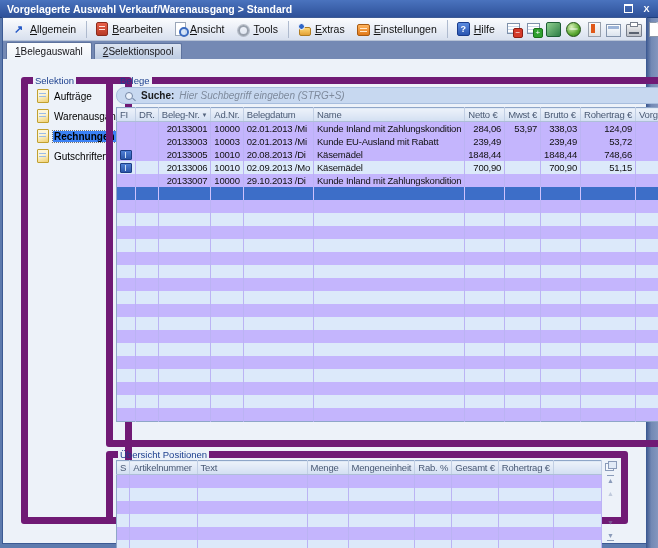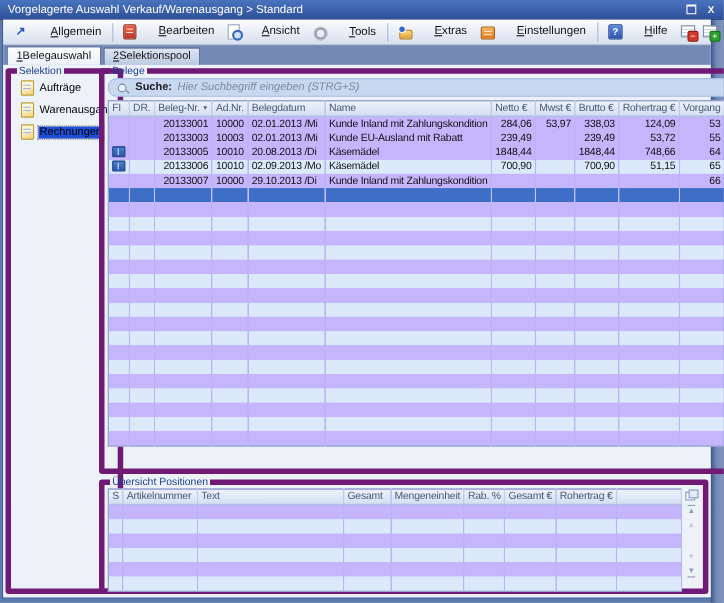--- a/index.html
+++ b/index.html
@@ -9,32 +9,32 @@
     -webkit-font-smoothing:antialiased;
   }
   u{text-decoration:underline;}
   
   .window{position:absolute;inset:0;background:#5E7BAE;}
   .window::before{content:"";position:absolute;top:18px;right:0;width:12px;bottom:0;
     background:linear-gradient(90deg,#3A568E,#7389B4 45%,#8396BE);}
   .titlebar{position:absolute;top:0;left:0;right:0;height:18px;
     background:linear-gradient(#4A73BE,#2E5199);display:flex;align-items:center;
     padding:0 4px 0 7px;box-sizing:border-box;border-bottom:1px solid #20407E;}
-  .titlebar .title{color:#fff;font-size:10.5px;font-weight:normal;flex:1;white-space:nowrap;overflow:hidden;}
+  .titlebar .title{color:#fff;font-size:10.5px;font-weight:bold;flex:1;white-space:nowrap;overflow:hidden;}
   .winbtns{display:flex;gap:3px;align-items:center;}
   .winbtn{width:15px;height:13px;display:flex;align-items:center;justify-content:center;
     color:#fff;font-size:9px;font-weight:bold;cursor:pointer;}
   .wb-restore{position:relative;}
   .wb-restore::before{content:"";width:7px;height:6px;border:1px solid #fff;border-top-width:2px;display:block;}
   .frame{position:absolute;top:18px;left:3px;right:12px;bottom:5px;background:#E9EEF6;
     display:flex;flex-direction:column;box-shadow:0 0 0 1px #3C5A94;}
   
   .menubar{height:22px;background:linear-gradient(#FBFCFE,#D8E0EE);
     border-bottom:1px solid #B6C2D6;display:flex;align-items:center;padding:0 4px;flex:0 0 auto;}
-  .mitem{display:flex;align-items:flex-start;gap:20px;font-size:10.5px;color:#111;
+  .mitem{display:flex;align-items:center;gap:4px;font-size:10.5px;color:#111;
     padding:2px 6px;cursor:pointer;white-space:nowrap;}
   .mitem.sep{border-right:1px solid #AEBACE;padding-right:10px;margin-right:3px;}
   .mb-toolbar{margin-left:auto;display:flex;align-items:center;padding-right:2px;}
   
   .ic{display:inline-block;width:13px;height:13px;position:relative;flex:0 0 auto;}
   .ic-allgemein::before{content:"\2197";color:#2458C6;font-weight:bold;font-size:11px;line-height:13px;position:absolute;left:1px;}
   .ic-bearbeiten{width:10px;height:12px;background:linear-gradient(#E8604A,#B83A26);border:1px solid #8C2A1C;border-radius:2px;}
   .ic-bearbeiten::after{content:"";position:absolute;left:2px;right:2px;top:3px;height:1px;background:#FFE2DC;box-shadow:0 3px 0 #FFE2DC;}
   .ic-ansicht{width:9px;height:12px;background:#fff;border:1px solid #9AA6B8;}
   .ic-ansicht::after{content:"";position:absolute;width:6px;height:6px;border:2px solid #3A6BC0;border-radius:50%;right:-4px;bottom:-2px;background:rgba(205,223,247,.85);}
@@ -67,29 +67,29 @@
   .ti-newdoc{width:10px;height:13px;background:#fff;border:1px solid #8A96A8;margin-left:7px;}
   .ti-newdoc::after{content:"";position:absolute;right:-1px;top:-1px;border-style:solid;border-width:0 5px 5px 0;border-color:transparent #C8D2E0 transparent transparent;}
   
   .tabstrip{height:18px;background:#7489B4;display:flex;align-items:flex-end;padding:2px 0 0 3px;box-sizing:border-box;flex:0 0 auto;}
   .tab{height:15px;border:1px solid #5E739E;border-bottom:none;border-radius:2px 2px 0 0;
     background:linear-gradient(#DCE4F1,#BCCBE2);color:#15151a;font-size:10px;padding:0 8px;
     display:flex;align-items:center;margin-right:2px;cursor:pointer;white-space:nowrap;}
   .tab.active{height:16px;background:linear-gradient(#FCFDFE,#EDF2F9);}
   
   .content{flex:1;position:relative;background:#EDF2F9;}
-  .fs{position:absolute;margin:0;border:5px solid #701a75;border-radius:3px;padding:0 2px 6px 2px;box-sizing:border-box;background:transparent;}
+  .fs{position:absolute;margin:16px;border:7px solid #701a75;border-radius:3px;padding:0 2px 6px 2px;box-sizing:border-box;background:transparent;}
   .fs legend{font-size:9.5px;color:#1C3F8E;margin-left:3px;padding:0 2px;}
   .fs-selektion{left:2px;top:0;width:81px;bottom:3px;}
   .fs-belege{left:87px;top:0;right:2px;height:372px;}
   .fs-positionen{left:87px;top:374px;right:2px;bottom:3px;}
   
   .sitem{display:flex;align-items:center;gap:4px;padding:3px 1px 3px 7px;font-size:10px;color:#000;cursor:pointer;}
   .sitem .slabel{padding:0 1px;white-space:nowrap;}
-  .sitem.selected .slabel{outline:1px dotted #707070;background:#1d4ed8;}
+  .sitem.selected .slabel{outline:1px dotted #707070;background:#3b82f6;font-weight:bold;}
   .sb-ic{width:10px;height:12px;background:linear-gradient(160deg,#FDF6D8 40%,#F0D070);border:1px solid #C0A030;border-radius:1px;position:relative;flex:0 0 auto;}
   .sb-ic::before{content:"";position:absolute;left:1px;top:3px;right:2px;height:1px;background:#9ABBE8;box-shadow:0 3px 0 #9ABBE8;}
   
   .searchbar{height:15px;margin:1px 1px 3px 1px;background:#C7D8F0;border:1px solid #A8BEDE;border-radius:8px;
     display:flex;align-items:center;padding:0 7px;gap:5px;font-size:10px;cursor:text;}
   .searchbar b{color:#1a1a1a;}
   .searchbar .ph{color:#7E8A9C;font-style:italic;white-space:nowrap;overflow:hidden;}
   .ic-search{width:12px;height:12px;position:relative;flex:0 0 auto;}
   .ic-search::before{content:"";position:absolute;left:1px;top:2px;width:6px;height:6px;border:1px solid #7487A6;border-radius:50%;background:#EAF1FB;}
   .ic-search::after{content:"";position:absolute;left:8px;top:9px;width:4px;height:1px;background:#7487A6;transform:rotate(40deg);}
@@ -196,20 +196,24 @@
               <span class="slabel">Aufträge</span>
             </div>
             <div class="sitem">
               <span class="sb-ic"></span>
               <span class="slabel">Warenausgang</span>
             </div>
             <div class="sitem selected">
               <span class="sb-ic"></span>
               <span class="slabel">Rechnungen</span>
             </div>
+            <div class="sitem">
+              <span class="sb-ic"></span>
+              <span class="slabel">Gutschriften</span>
+            </div>
           </div>
       </fieldset>
 
       <fieldset class="fs fs-belege">
         <legend>Belege</legend>
         <div class="searchbar">
           <span class="ic-search"></span>
           <b>Suche:</b>
           <span class="ph">Hier Suchbegriff eingeben (STRG+S)</span>
         </div>
@@ -574,21 +578,21 @@
                 <col style="width: 32px;">
                 <col style="width: 43px;">
                 <col style="width: 55px;">
                 <col style="width: 62px;">
               </colgroup>
               <thead>
                 <tr>
                   <th><span>S</span></th>
                   <th><span>Artikelnummer</span></th>
                   <th><span>Text</span></th>
-                  <th><span>Gesamt</span></th>
+                  <th><span>Menge</span></th>
                   <th><span>Mengeneinheit</span></th>
                   <th><span>Rab. %</span></th>
                   <th><span>Gesamt €</span></th>
                   <th><span>Rohertrag €</span></th>
                   <th><span></span></th>
                 </tr>
               </thead>
               <tbody>
                 <tr>
                   <td></td>

